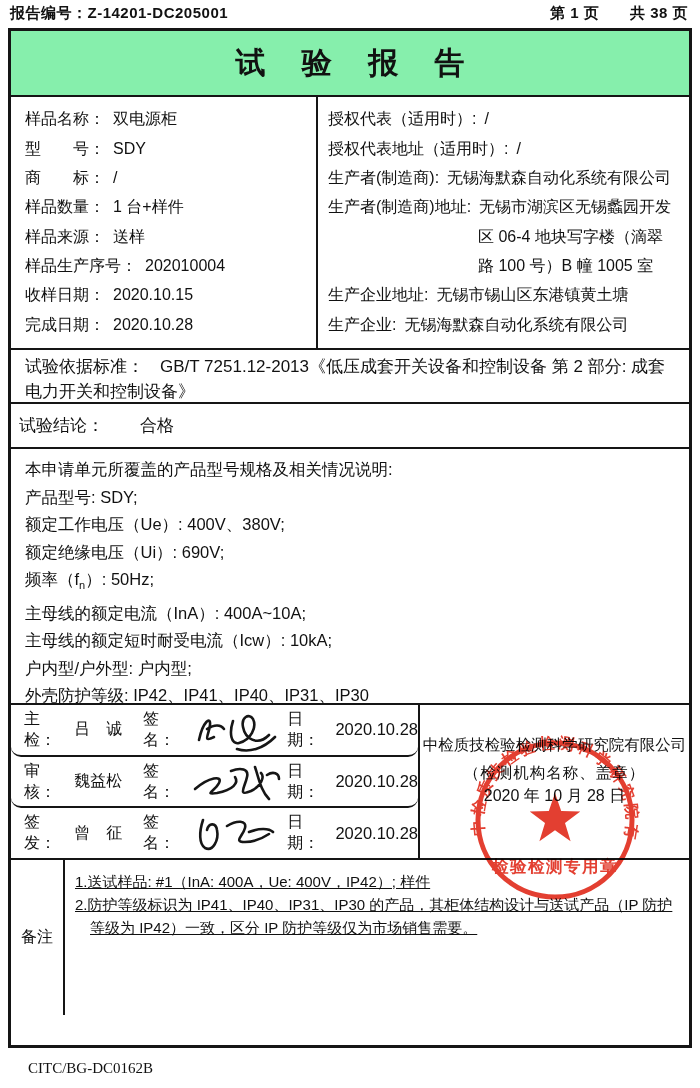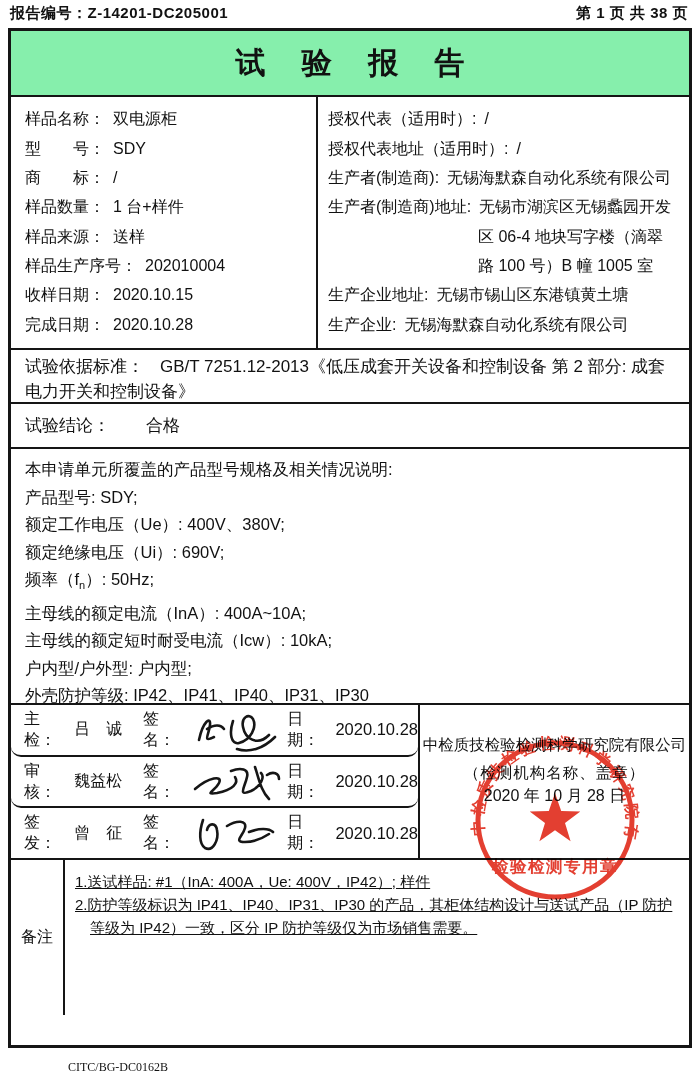--- a/index.html
+++ b/index.html
@@ -8,21 +8,21 @@
     width:700px; height:1088px; position:relative;
     font-family:"Liberation Sans","DejaVu Sans",sans-serif;
     color:#111; overflow:hidden;
   }
   
   .page-header {
     position:absolute; top:4px; left:10px; right:12px;
     display:flex; justify-content:space-between;
     font-size:15px; font-weight:700; letter-spacing:.5px;
   }
-  .page-header .pages span { }
+  .page-header .pages span { margin-left:26px; }
 
   
   .report-table {
     position:absolute; left:8px; top:28px; width:684px; height:1020px;
     border:3px solid #151515; background:#fff;
   }
   .row { border-bottom:2px solid #151515; }
 
   .title-row {
     height:66px; background:#86efac;
@@ -42,21 +42,21 @@
     flex:1; display:flex; flex-direction:column; justify-content:space-around;
     padding:8px 6px 8px 10px; font-size:16px;
   }
   .kv { white-space:nowrap; }
   .kv .v { margin-left:8px; }
   .cont-line { padding-left:150px; white-space:nowrap; }
 
   .standards-row { height:54px; padding:4px 12px 0 14px; font-size:17px; line-height:25px; overflow:hidden; }
   .standards-row .v { margin-left:16px; }
 
-  .conclusion-row { height:45px; display:flex; align-items:center; padding-left:14px; font-size:17px; }
+  .conclusion-row { height:45px; display:flex; align-items:center; padding-left:8px; font-size:17px; }
   .conclusion-row .v { margin-left:36px; }
 
   .product-row { height:256px; padding:7px 10px 0 14px; font-size:16.5px; }
   .product-row .pline { line-height:27.5px; white-space:nowrap; }
   .product-row sub { font-size:11px; }
 
   .sign-section { height:155px; display:flex; }
   .sign-left { width:409px; border-right:2px solid #151515; display:flex; flex-direction:column; }
   .sign-row {
     display:flex; align-items:center; padding-left:13px; font-size:16px;
@@ -82,21 +82,21 @@
   .notes-row { height:155px; display:flex; border-bottom:none; }
   .notes-label {
     width:54px; border-right:2px solid #151515;
     display:flex; align-items:center; justify-content:center; font-size:16px;
   }
   .notes-content { flex:1; padding:10px 14px 0 10px; font-size:15px; line-height:23px;text-decoration:underline; }
   .notes-content .note { padding-left:15px; text-indent:-15px; }
 
   .page-footer {
     position:absolute; left:28px; top:1060px;
-    font-family:"Liberation Serif","DejaVu Serif",serif; font-size:12px;margin-left:40px;
+    font-family:"Liberation Serif","DejaVu Serif",serif; font-size:15px;
   }
   .sigpath { stroke:#161616; stroke-width:2.6; fill:none; stroke-linecap:round; stroke-linejoin:round; }
 </style>
 </head>
 <body>
 
 <div class="page-header">
   <div>
     <span>报告编号：</span><span>Z-14201-DC205001</span>
   </div>

